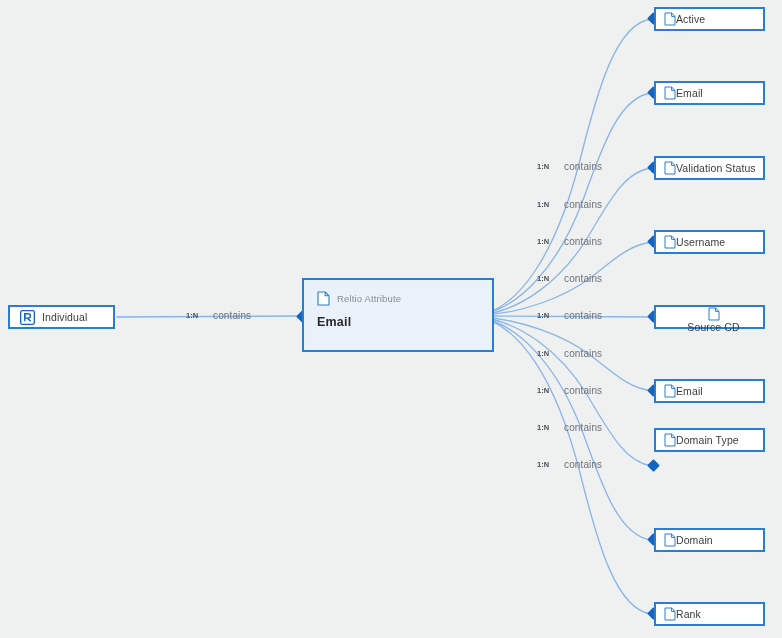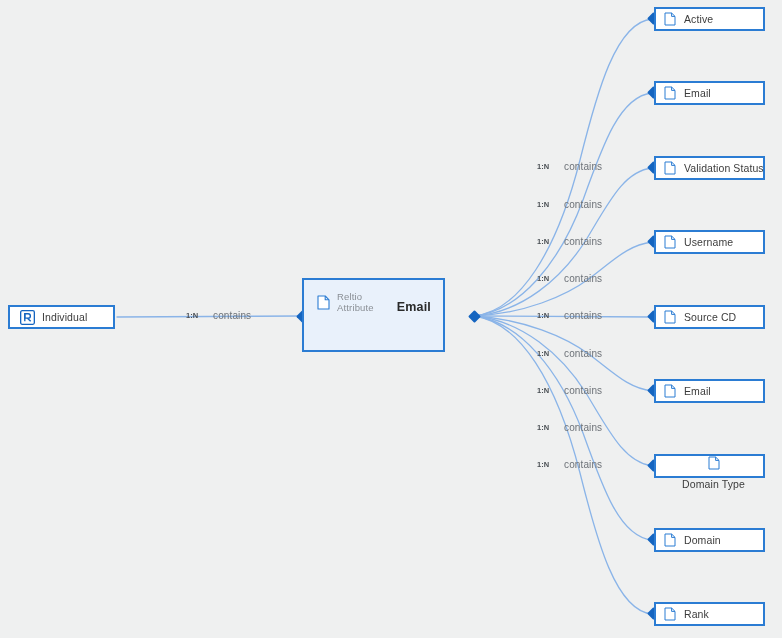--- a/index.html
+++ b/index.html
@@ -54,24 +54,25 @@
   .node-root .node-label {
     font-size: 10.5px;
     color: #3c3c3c;
     letter-spacing: .1px;
   }
 
   
   .node-focus {
     left: 302px;
     top: 278px;
-    width: 143px;
+    width: 192px;
     height: 74px;
     background: #e9f1fb;
     border: 2px solid #2b7cd3;
+    flex-direction: column;
     align-items: flex-start;
     justify-content: flex-start;
     padding: 11px 12px 0 13px;
   }
   .focus-type {
     display: flex;
     align-items: center;
     gap: 7px;
   }
   .focus-type-label {
@@ -86,21 +87,20 @@
     color: #2a2a2a;
     letter-spacing: .2px;
   }
 
   
   .node-attr {
     left: 654px;
     width: 111px;
     height: 24px;
     padding-left: 8px;
-    gap: 8px;
   }
   .node-attr .node-label {
     font-size: 10.5px;
     color: #3c3c3c;
     letter-spacing: .1px;
     white-space: nowrap;
   }
 
   
   .icon {
@@ -267,41 +267,41 @@
   <div class="node node-attr" style="top:230px;">
     <span class="icon icon-doc">
       <svg viewBox="0 0 12 14" width="12" height="14" xmlns="http://www.w3.org/2000/svg">
         <path d="M1 1 h6.6 L11 4.4 V13 H1 Z" fill="#ffffff" stroke="#2b7cd3" stroke-width="1" stroke-linejoin="round"></path>
         <path d="M7.6 1 V4.4 H11" fill="none" stroke="#2b7cd3" stroke-width="1" stroke-linejoin="round"></path>
       </svg>
     </span>
     <span class="node-label">Username</span>
   </div>
 
-  <div class="node node-attr" style="top:305px;">
+  <div class="node node-attr" style="top:305px;flex-direction:column;">
     <span class="icon icon-doc">
       <svg viewBox="0 0 12 14" width="12" height="14" xmlns="http://www.w3.org/2000/svg">
         <path d="M1 1 h6.6 L11 4.4 V13 H1 Z" fill="#ffffff" stroke="#2b7cd3" stroke-width="1" stroke-linejoin="round"></path>
         <path d="M7.6 1 V4.4 H11" fill="none" stroke="#2b7cd3" stroke-width="1" stroke-linejoin="round"></path>
       </svg>
     </span>
     <span class="node-label">Source CD</span>
   </div>
 
   <div class="node node-attr" style="top:379px;">
     <span class="icon icon-doc">
       <svg viewBox="0 0 12 14" width="12" height="14" xmlns="http://www.w3.org/2000/svg">
         <path d="M1 1 h6.6 L11 4.4 V13 H1 Z" fill="#ffffff" stroke="#2b7cd3" stroke-width="1" stroke-linejoin="round"></path>
         <path d="M7.6 1 V4.4 H11" fill="none" stroke="#2b7cd3" stroke-width="1" stroke-linejoin="round"></path>
       </svg>
     </span>
     <span class="node-label">Email</span>
   </div>
 
-  <div class="node node-attr" style="top:454px;flex-direction:column;">
+  <div class="node node-attr" style="top:428px;">
     <span class="icon icon-doc">
       <svg viewBox="0 0 12 14" width="12" height="14" xmlns="http://www.w3.org/2000/svg">
         <path d="M1 1 h6.6 L11 4.4 V13 H1 Z" fill="#ffffff" stroke="#2b7cd3" stroke-width="1" stroke-linejoin="round"></path>
         <path d="M7.6 1 V4.4 H11" fill="none" stroke="#2b7cd3" stroke-width="1" stroke-linejoin="round"></path>
       </svg>
     </span>
     <span class="node-label">Domain Type</span>
   </div>
 
   <div class="node node-attr" style="top:528px;">

